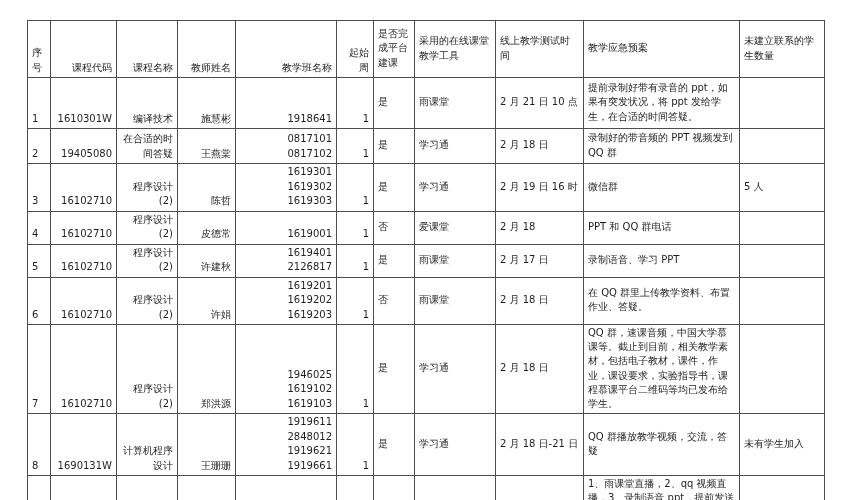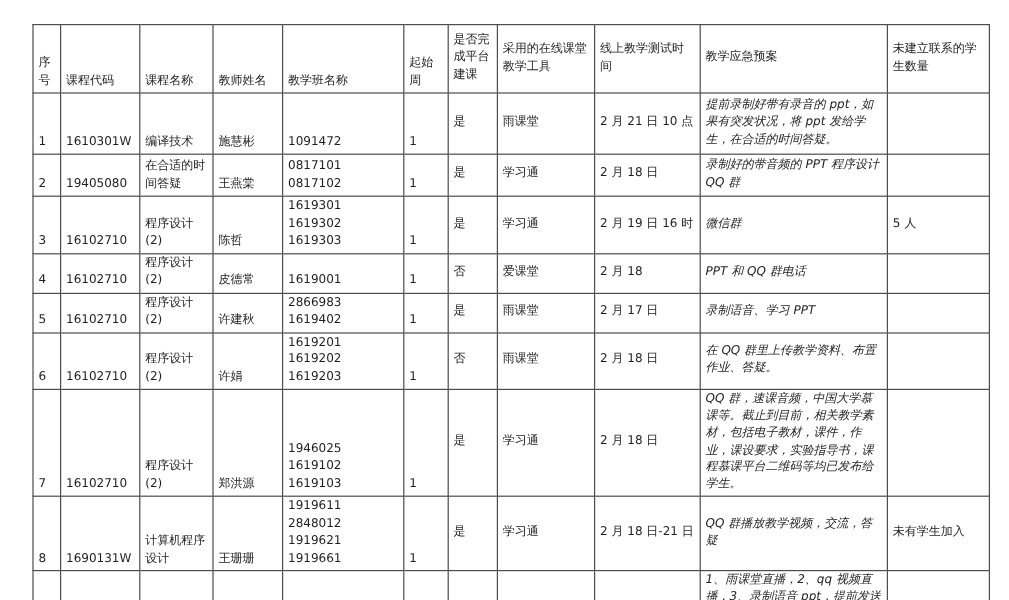--- a/index.html
+++ b/index.html
@@ -10,24 +10,24 @@
     border:1px solid #4d4d4d;
     font-weight:normal;
     font-size:10px;
     color:#1f1f1f;
     padding:1px 4px 2px 4px;
     line-height:1.45;
     text-align:left;
     overflow:hidden;
     word-break:break-word;
   }
-  .vb{vertical-align:bottom;}
+  .vb{vertical-align:bottom;text-align:right;}
   .vm{vertical-align:middle;}
   .ct{text-align:left;}
-  .plan{line-height:1.42;font-style:italic;}
+  .plan{line-height:1.42;}
 </style>
 </head>
 <body>
 
 <div class="sheet">
 <table>
   <colgroup>
     <col style="width:23px">
         <col style="width:66px">
         <col style="width:61px">
@@ -54,39 +54,39 @@
       <th class="vm">教学应急预案</th>
       <th class="vm">未建立联系的学生数量</th>
     </tr>
   </thead>
   <tbody>
     <tr style="height:51px">
       <td class="vb ct">1</td>
       <td class="vb">1610301W</td>
       <td class="vb">编译技术</td>
       <td class="vb">施慧彬</td>
-      <td class="vb">1091472</td>
+      <td class="vb">1918641</td>
       <td class="vb">1</td>
       <td class="vm ct">是</td>
       <td class="vm">雨课堂</td>
       <td class="vm">2 月 21 日 10 点</td>
       <td class="vm plan">提前录制好带有录音的 ppt，如果有突发状况，将 ppt 发给学生，在合适的时间答疑。</td>
       <td class="vm"></td>
     </tr>
     <tr style="height:35px">
       <td class="vb ct">2</td>
       <td class="vb">19405080</td>
       <td class="vb">在合适的时间答疑</td>
       <td class="vb">王燕棠</td>
       <td class="vb">0817101 0817102</td>
       <td class="vb">1</td>
       <td class="vm ct">是</td>
       <td class="vm">学习通</td>
       <td class="vm">2 月 18 日</td>
-      <td class="vm plan">录制好的带音频的 PPT 程序设计 QQ 群</td>
+      <td class="vm plan">录制好的带音频的 PPT 视频发到 QQ 群</td>
       <td class="vm"></td>
     </tr>
     <tr style="height:34px">
       <td class="vb ct">3</td>
       <td class="vb">16102710</td>
       <td class="vb">程序设计(2)</td>
       <td class="vb">陈哲</td>
       <td class="vb">1619301 1619302 1619303</td>
       <td class="vb">1</td>
       <td class="vm ct">是</td>
@@ -106,21 +106,21 @@
       <td class="vm">爱课堂</td>
       <td class="vm">2 月 18</td>
       <td class="vm plan">PPT 和 QQ 群电话</td>
       <td class="vm"></td>
     </tr>
     <tr style="height:17px">
       <td class="vb ct">5</td>
       <td class="vb">16102710</td>
       <td class="vb">程序设计(2)</td>
       <td class="vb">许建秋</td>
-      <td class="vb">2866983 1619402</td>
+      <td class="vb">1619401 2126817</td>
       <td class="vb">1</td>
       <td class="vm ct">是</td>
       <td class="vm">雨课堂</td>
       <td class="vm">2 月 17 日</td>
       <td class="vm plan">录制语音、学习 PPT</td>
       <td class="vm"></td>
     </tr>
     <tr style="height:39px">
       <td class="vb ct">6</td>
       <td class="vb">16102710</td>

